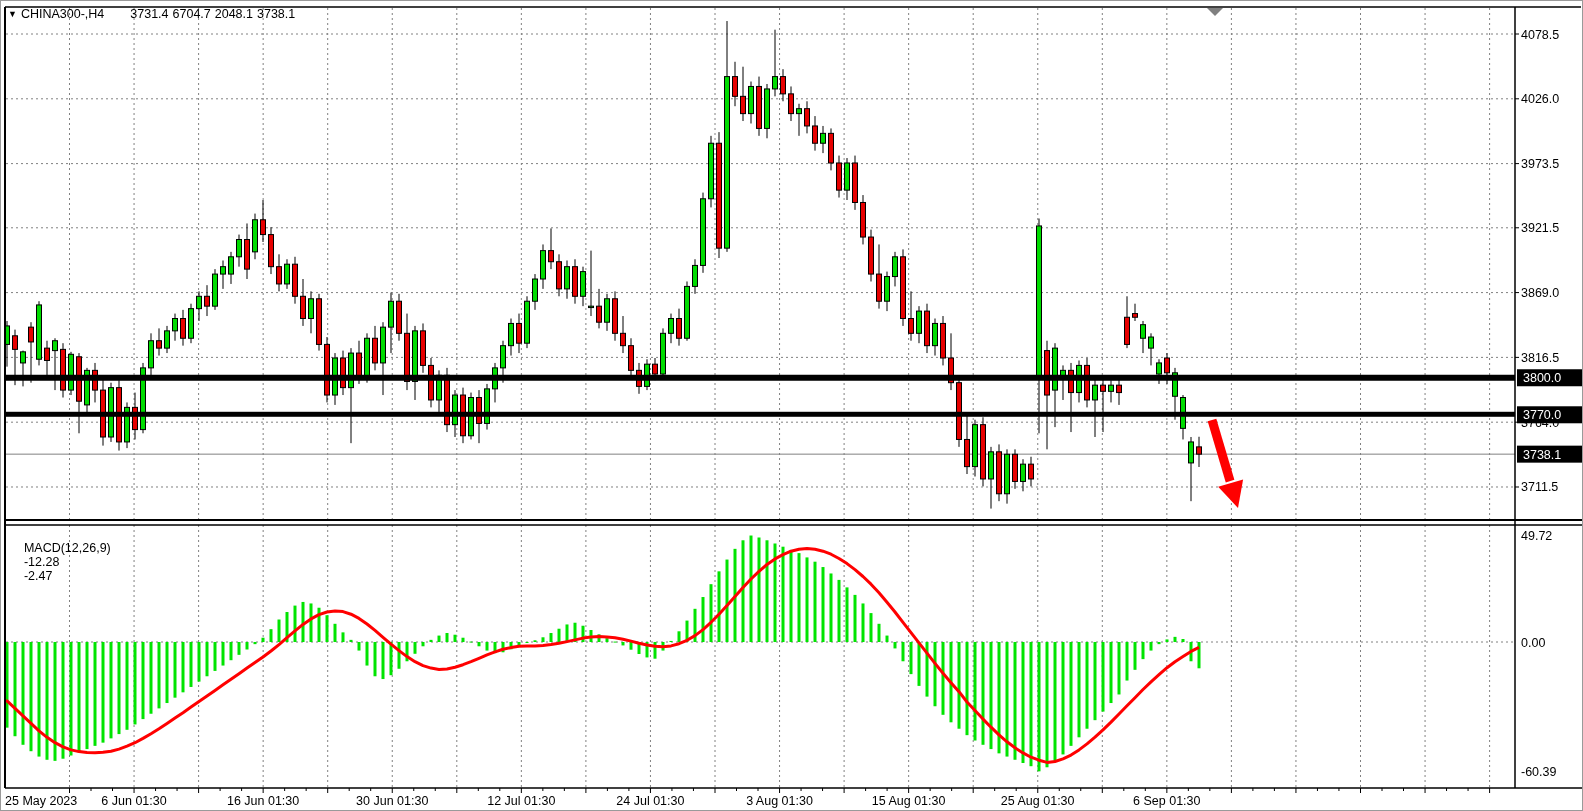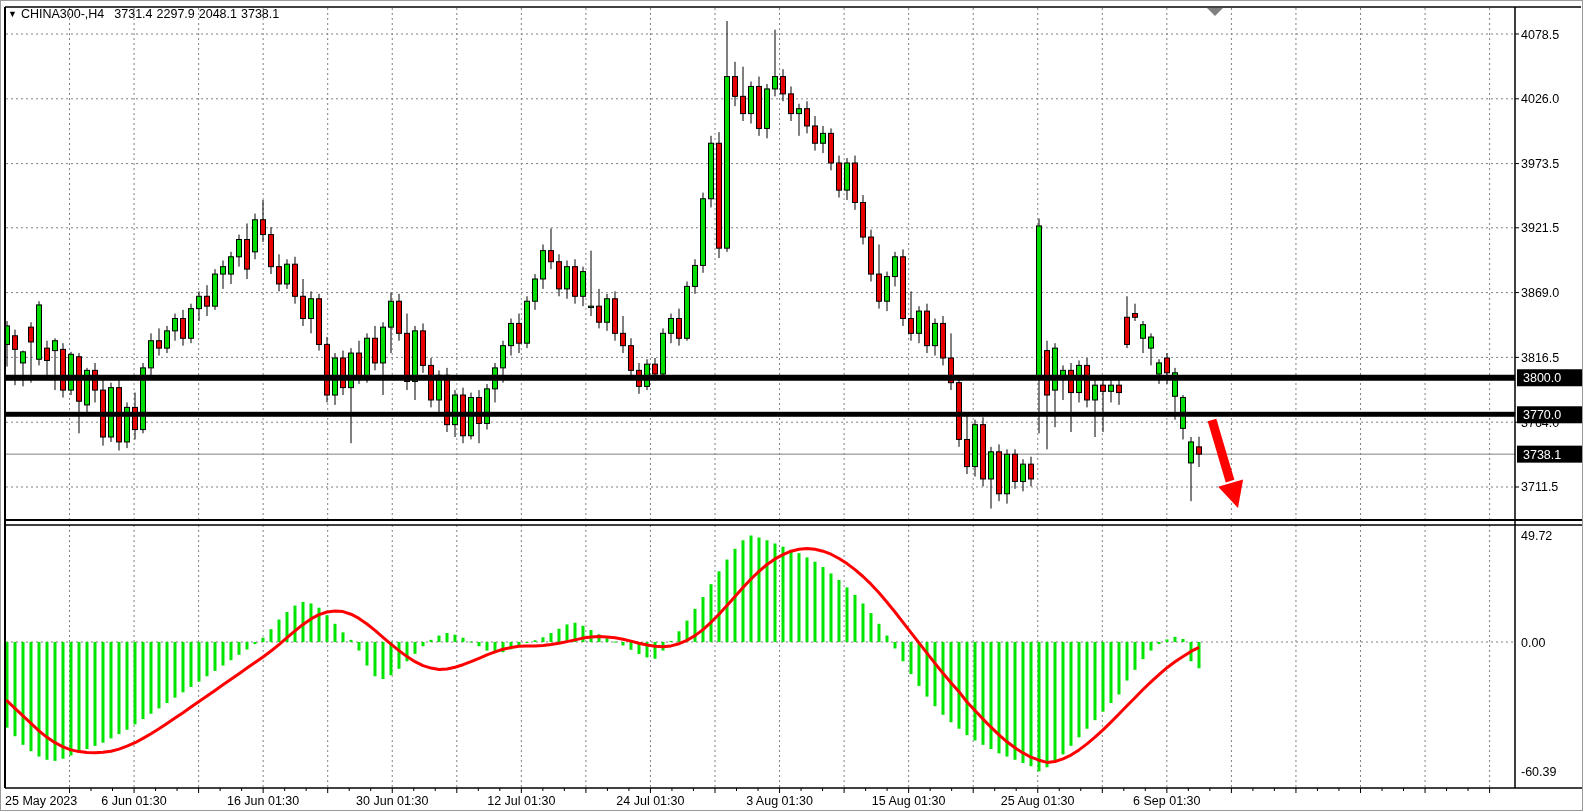--- a/index.html
+++ b/index.html
@@ -2,21 +2,21 @@
 <html><head>
 <meta charset="utf-8">
 <style>
   html,body{margin:0;padding:0;background:#c9c9c9;font-family:"Liberation Sans",sans-serif;}
   .screen{position:relative;width:1583px;height:811px;background:#ffffff;overflow:hidden;
           border:1px solid #9a9a9a;box-sizing:border-box;}
   #chart-canvas{position:absolute;left:0;top:0;}
   .title-bar{position:absolute;left:7px;top:6px;font-size:12.5px;color:#000;white-space:pre;
              display:flex;align-items:center;gap:4px;z-index:5;}
   .title-bar .tri{font-size:9px;line-height:12px;}
-  .title-bar .sym{margin-right:6px;}
+  .title-bar .sym{margin-right:22px;}
   .macd-label{position:absolute;left:9px;top:526px;font-size:12.5px;color:#000;z-index:5;white-space:pre;}
   .macd-label span{margin-right:5px;}
   svg text{font-family:"Liberation Sans",sans-serif;}
 </style>
 </head>
 <body>
 
 <div class="screen">
   <svg id="chart-canvas" width="1583" height="811" viewBox="0 0 1583 811">
       <rect x="0" y="0" width="1583" height="811" fill="#fff"></rect>
@@ -655,18 +655,23 @@
         <text x="907.5999999999999" y="804" font-size="12.5" fill="#000" text-anchor="middle">15 Aug 01:30</text>
         <text x="1036.6999999999998" y="804" font-size="12.5" fill="#000" text-anchor="middle">25 Aug 01:30</text>
         <text x="1165.8" y="804" font-size="12.5" fill="#000" text-anchor="middle">6 Sep 01:30</text>
       </g>
     </svg>
 
   <div class="title-bar">
     <span class="tri">▼</span>
     <span class="sym">CHINA300-,H4</span>
     <span>3731.4</span>
-    <span>2297.9</span>
+    <span>6704.7</span>
     <span>2048.1</span>
     <span>3738.1</span>
   </div>
 
+  <div class="macd-label">
+    <span>MACD(12,26,9)</span>
+    <span>-12.28</span>
+    <span>-2.47</span>
+  </div>
 </div>
 
 </body></html>

